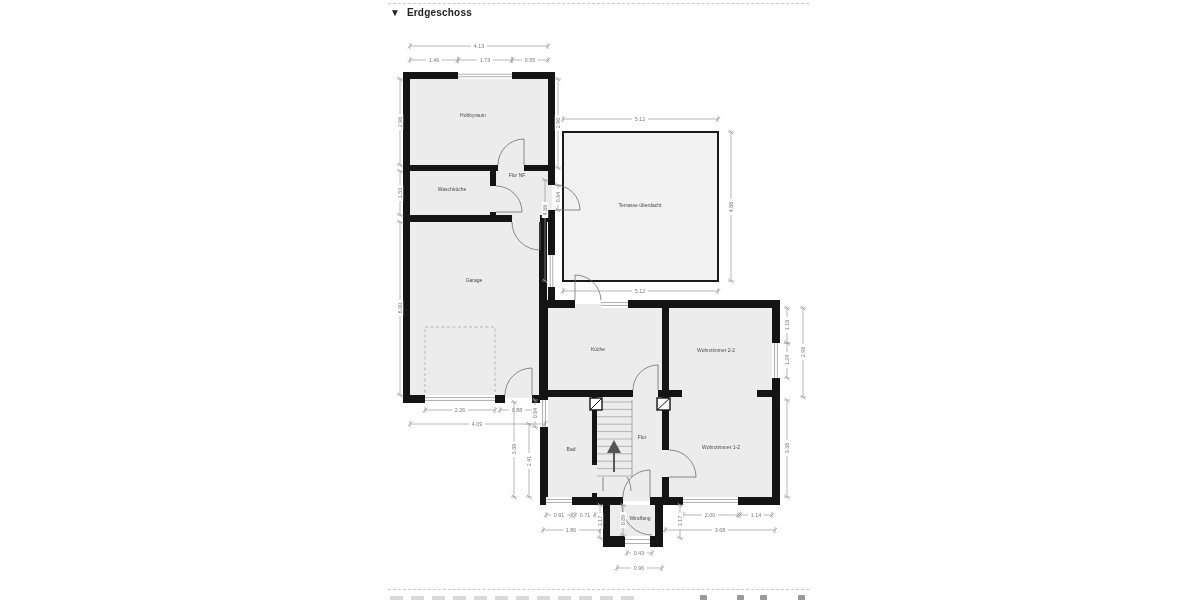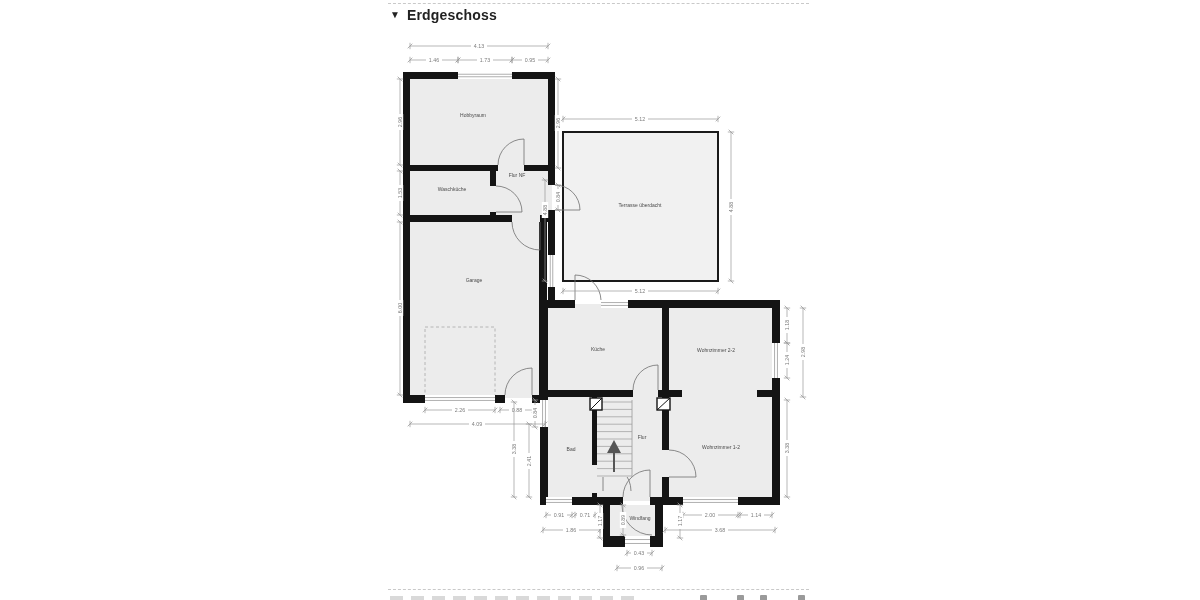--- a/index.html
+++ b/index.html
@@ -4,21 +4,21 @@
 <style>
   html,body{margin:0;padding:0;background:#fff;}
   .page{position:relative;width:1200px;height:600px;background:#fff;overflow:hidden;
         font-family:"Liberation Sans",sans-serif;}
   .sep{position:absolute;left:388px;width:421px;height:0;border-top:1px dashed #c9c9c9;}
   .sep.top{top:3px;}
   .sep.bottom{top:589px;}
   .section-header{position:absolute;left:390px;top:7px;display:flex;align-items:center;gap:7px;
         color:#222;cursor:pointer;}
   .section-header .tri{font-size:10px;line-height:1;}
-  .section-header .ttl{font-size:14px;font-weight:bold;letter-spacing:.2px;}
+  .section-header .ttl{font-size:10px;font-weight:bold;letter-spacing:.2px;}
   svg{position:absolute;left:0;top:0;}
   svg text{font-family:"Liberation Sans",sans-serif;}
   .room-label{font-size:5px;fill:#4a4a4a;}
   .dim-label{font-size:5.3px;fill:#7c7c7c;}
   .footer-clip{position:absolute;left:0;top:594px;width:1200px;height:6px;overflow:hidden;}
   .frag{position:absolute;top:2px;height:6px;background:repeating-linear-gradient(90deg,#d9d9d9 0 13px,transparent 13px 21px);}
   .fragsq{position:absolute;top:1px;width:7px;height:6px;background:#9a9a9a;border-radius:1px;}
 </style>
 </head>
 <body>

